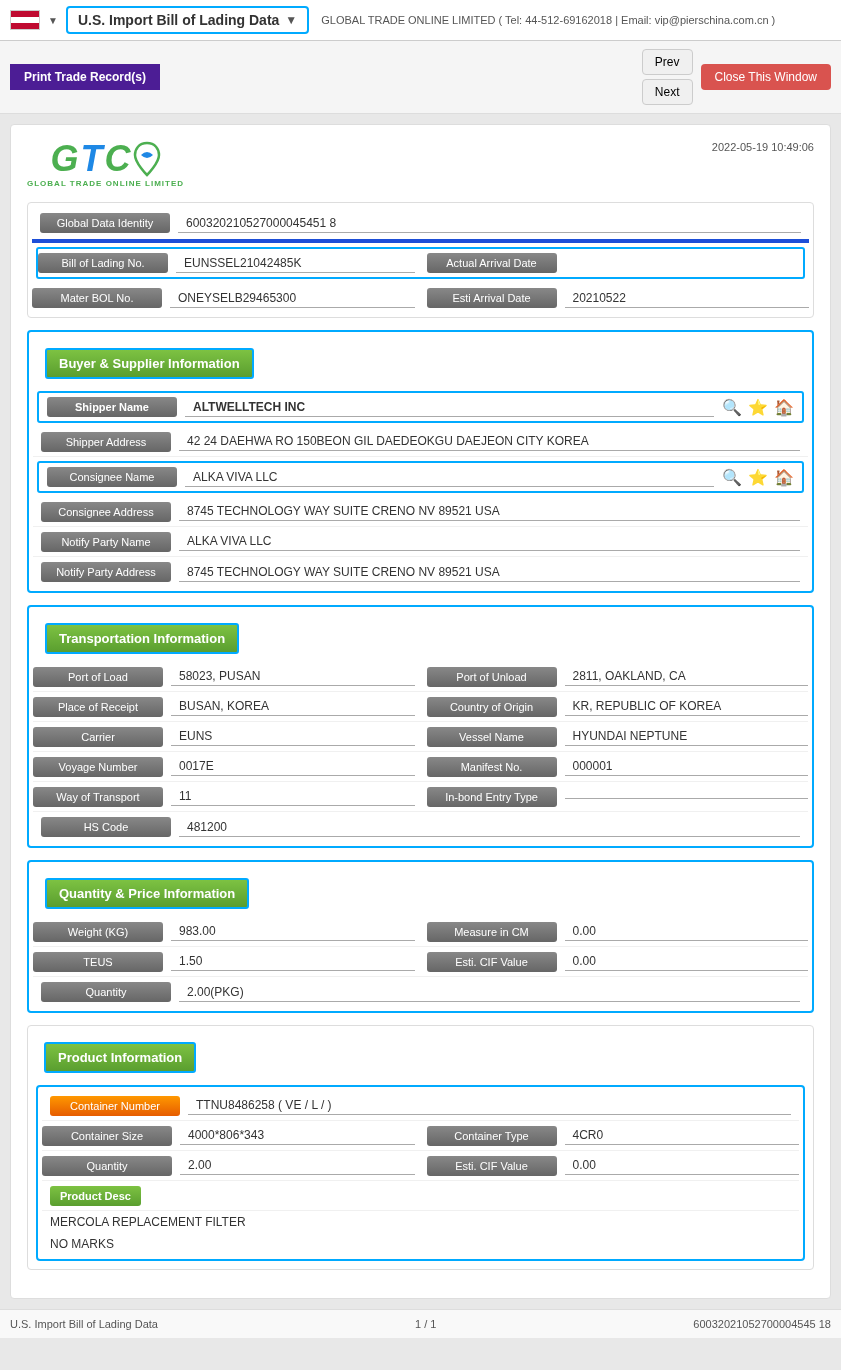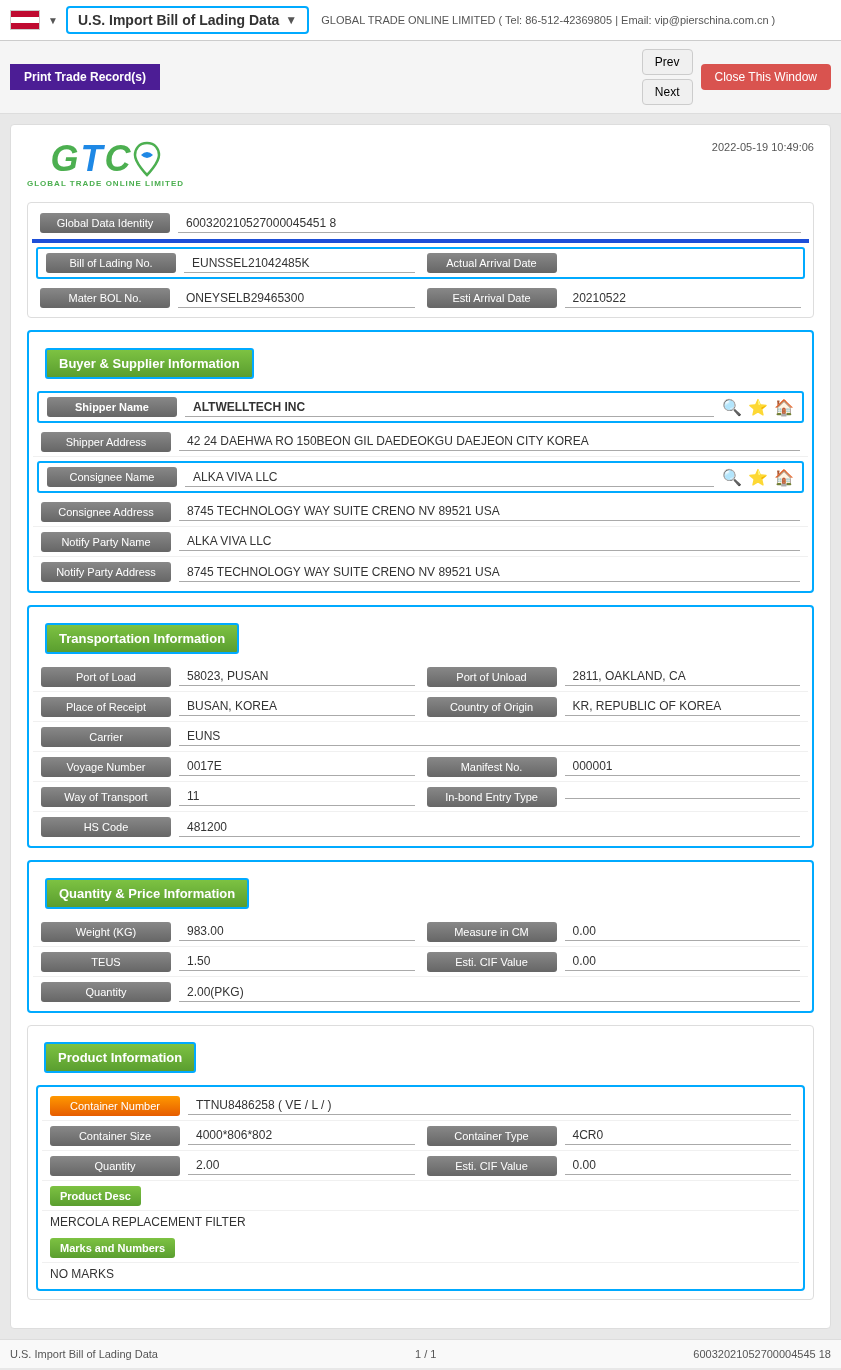--- a/index.html
+++ b/index.html
@@ -31,21 +31,21 @@
     .section-header { background: linear-gradient(to bottom, #7dc242, #5a9e2f); color: white; font-weight: bold; font-size: 13px; padding: 6px 12px; border-radius: 3px; display: inline-block; margin: 8px; border: 2px solid #00aaff; }
 
     
     .field-row { display: flex; align-items: center; padding: 4px 8px; border-bottom: 1px solid #f0f0f0; min-height: 30px; }
     .field-row:last-child { border-bottom: none; }
     .field-label { background: linear-gradient(to bottom, #888, #666); color: white; font-size: 11px; padding: 4px 8px; border-radius: 3px; min-width: 130px; text-align: center; flex-shrink: 0; }
     .field-value { flex: 1; padding: 2px 8px; font-size: 12px; color: #333; border-bottom: 1px solid #aaa; margin-left: 8px; }
     .field-value.highlighted { border: 2px solid #00aaff; border-radius: 3px; padding: 2px 6px; }
 
     
-    .two-col-row { display: flex; align-items: center; padding: 4px 8px; border-bottom: 1px solid #f0f0f0; min-height: 30px; gap: 12px; }
+    .two-col-row { display: flex; align-items: center; padding: 4px 0; border-bottom: 1px solid #f0f0f0; min-height: 30px; gap: 12px; }
     .two-col-row:last-child { border-bottom: none; }
     .col-half { display: flex; align-items: center; flex: 1; }
 
     
     .field-label.orange { background: linear-gradient(to bottom, #ff9800, #e65c00); }
 
     
     .action-icons { display: flex; gap: 6px; margin-left: 8px; }
     .icon-search { font-size: 16px; color: #888; cursor: pointer; }
     .icon-star { font-size: 16px; color: #ffd700; cursor: pointer; }
@@ -81,21 +81,21 @@
 
 <div class="header-bar">
   <div class="flag-icon"></div>
   <span class="dropdown-arrow">▼</span>
   <div class="app-title-box">
     <span>U.S. Import Bill of Lading Data</span>
     <span class="app-title-arrow">▼</span>
   </div>
   <div class="company-info">
     <span>GLOBAL TRADE ONLINE LIMITED</span>
-    ( <span>Tel: 86-512-42369805</span> | <span>Email: vip@pierschina.com.cn</span> )
+    ( <span>Tel: 44-512-69162018</span> | <span>Email: vip@pierschina.com.cn</span> )
   </div>
 </div>
 
 <div class="toolbar">
   <button class="btn-print">Print Trade Record(s)</button>
   <div class="toolbar-nav">
     <button class="btn-nav">Prev</button>
     <button class="btn-nav">Next</button>
   </div>
   <button class="btn-close">Close This Window</button>
@@ -210,20 +210,24 @@
       <div class="col-half">
         <span class="field-label">Country of Origin</span>
         <span class="field-value">KR, REPUBLIC OF KOREA</span>
       </div>
     </div>
     <div class="two-col-row">
       <div class="col-half">
         <span class="field-label">Carrier</span>
         <span class="field-value">EUNS</span>
       </div>
+      <div class="col-half">
+        <span class="field-label">Vessel Name</span>
+        <span class="field-value">HYUNDAI NEPTUNE</span>
+      </div>
     </div>
     <div class="two-col-row">
       <div class="col-half">
         <span class="field-label">Voyage Number</span>
         <span class="field-value">0017E</span>
       </div>
       <div class="col-half">
         <span class="field-label">Manifest No.</span>
         <span class="field-value">000001</span>
       </div>
@@ -281,21 +285,21 @@
 
     <div class="container-inner">
 
       <div class="field-row">
         <span class="field-label orange">Container Number</span>
         <span class="field-value">TTNU8486258 ( VE / L / )</span>
       </div>
       <div class="two-col-row">
         <div class="col-half">
           <span class="field-label">Container Size</span>
-          <span class="field-value">4000*806*802</span>
+          <span class="field-value">4000*806*343</span>
         </div>
         <div class="col-half">
           <span class="field-label">Container Type</span>
           <span class="field-value">4CR0</span>
         </div>
       </div>
       <div class="two-col-row">
         <div class="col-half">
           <span class="field-label">Quantity</span>
           <span class="field-value">2.00</span>
@@ -304,23 +308,20 @@
           <span class="field-label">Esti. CIF Value</span>
           <span class="field-value">0.00</span>
         </div>
       </div>
 
       <div class="field-row">
         <button class="btn-product-desc">Product Desc</button>
       </div>
       <div class="product-desc-value">MERCOLA REPLACEMENT FILTER</div>
 
-      <div class="field-row">
-        <button class="btn-marks">Marks and Numbers</button>
-      </div>
       <div class="marks-value">NO MARKS</div>
     </div>
   </div>
 
 </div>
 
 <div class="footer">
   <span>U.S. Import Bill of Lading Data</span>
   <span>1 / 1</span>
   <span>60032021052700004545 18</span>

